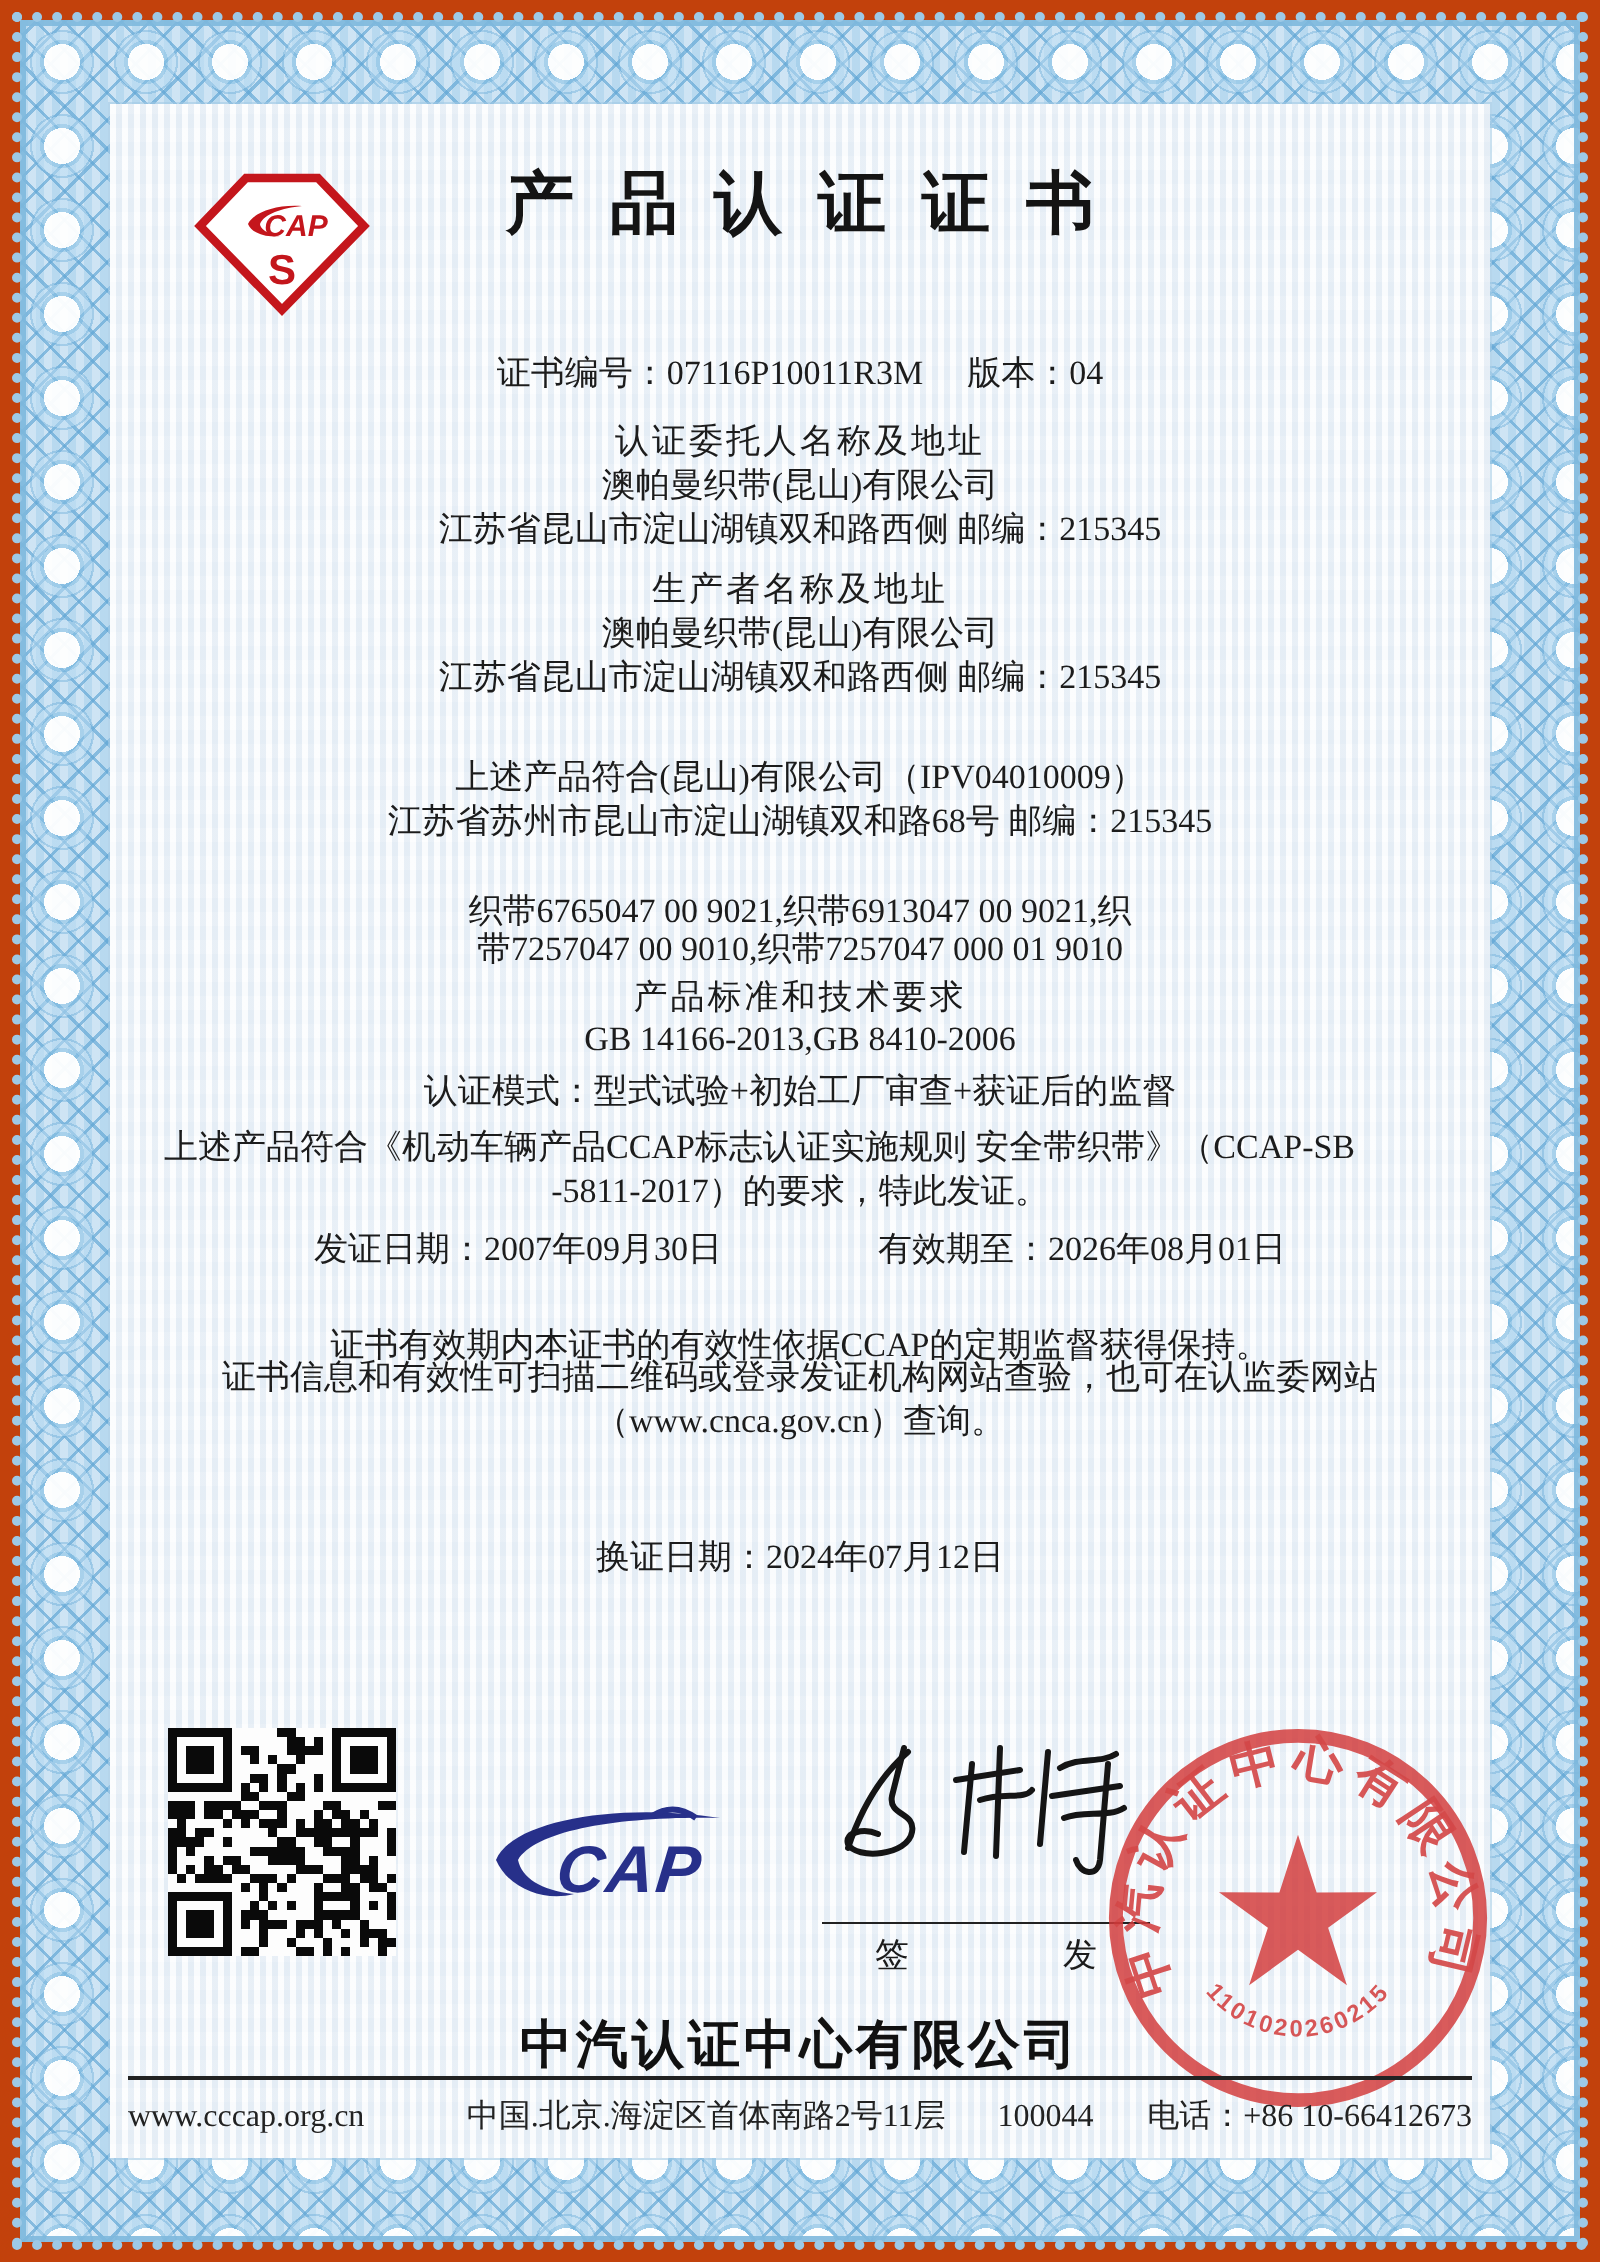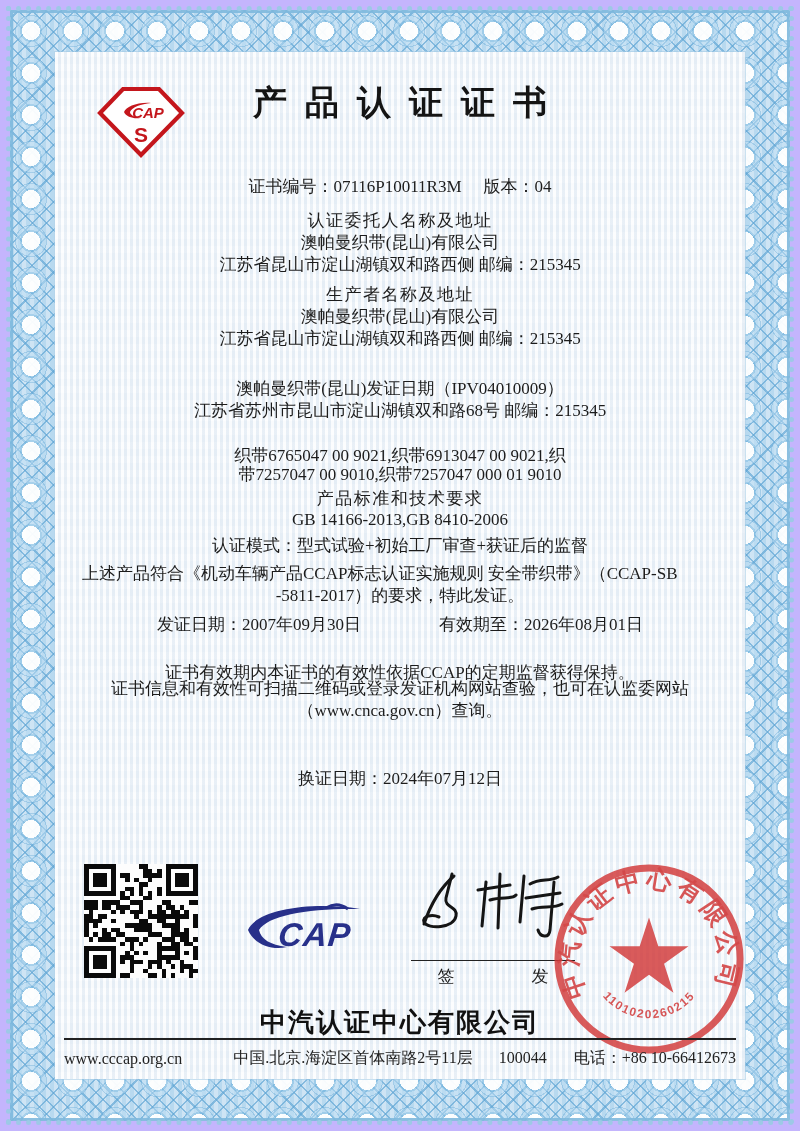--- a/index.html
+++ b/index.html
@@ -1,20 +1,20 @@
 <!DOCTYPE html>
 <html><head>
 <meta charset="utf-8">
 <style>
   html,body{margin:0;padding:0;}
   body{
     width:800px;height:1131px;overflow:hidden;background:#ffffff;
     font-family:"Liberation Serif","DejaVu Serif",serif;
   }
-  .certificate{position:relative;width:800px;height:1131px;background:#c4b5fd;}
+  .certificate{position:relative;width:800px;height:1131px;background:#c2410c;}
   
   .border-band{
     position:absolute;inset:10px;
     background-color:#cfe4f3;
     background-image:
       radial-gradient(circle at 50% 50%, rgba(255,255,255,.95) 0 9px, rgba(137,193,228,.55) 9px 11px, rgba(190,222,243,.5) 11px 15px, rgba(120,180,220,.5) 15px 16px, transparent 16px),
       repeating-linear-gradient(45deg, rgba(95,165,212,.65) 0 1.5px, transparent 1.5px 10px),
       repeating-linear-gradient(-45deg, rgba(95,165,212,.65) 0 1.5px, transparent 1.5px 10px),
       repeating-linear-gradient(90deg, rgba(165,208,236,.55) 0 4px, rgba(205,228,245,.45) 4px 8px);
     background-size:42px 42px,auto,auto,auto;
@@ -88,21 +88,21 @@
     </div>
 
     <div class="line heading" style="top:158px;">认证委托人名称及地址</div>
     <div class="line" style="top:180px;">澳帕曼织带(昆山)有限公司</div>
     <div class="line" style="top:202px;">江苏省昆山市淀山湖镇双和路西侧 邮编：215345</div>
 
     <div class="line heading" style="top:232px;">生产者名称及地址</div>
     <div class="line" style="top:254px;">澳帕曼织带(昆山)有限公司</div>
     <div class="line" style="top:276px;">江苏省昆山市淀山湖镇双和路西侧 邮编：215345</div>
 
-    <div class="line" style="top:326px;">澳帕曼织带(昆山)发证日期（IPV04010009）</div>
+    <div class="line" style="top:326px;">上述产品符合(昆山)有限公司（IPV04010009）</div>
     <div class="line" style="top:348px;">江苏省苏州市昆山市淀山湖镇双和路68号 邮编：215345</div>
 
     <div class="line" style="top:393px;">织带6765047 00 9021,织带6913047 00 9021,织</div>
     <div class="line" style="top:412px;">带7257047 00 9010,织带7257047 000 01 9010</div>
 
     <div class="line heading" style="top:436px;">产品标准和技术要求</div>
     <div class="line" style="top:457px;">GB 14166-2013,GB 8410-2006</div>
 
     <div class="line" style="top:483px;">认证模式：型式试验+初始工厂审查+获证后的监督</div>
 

